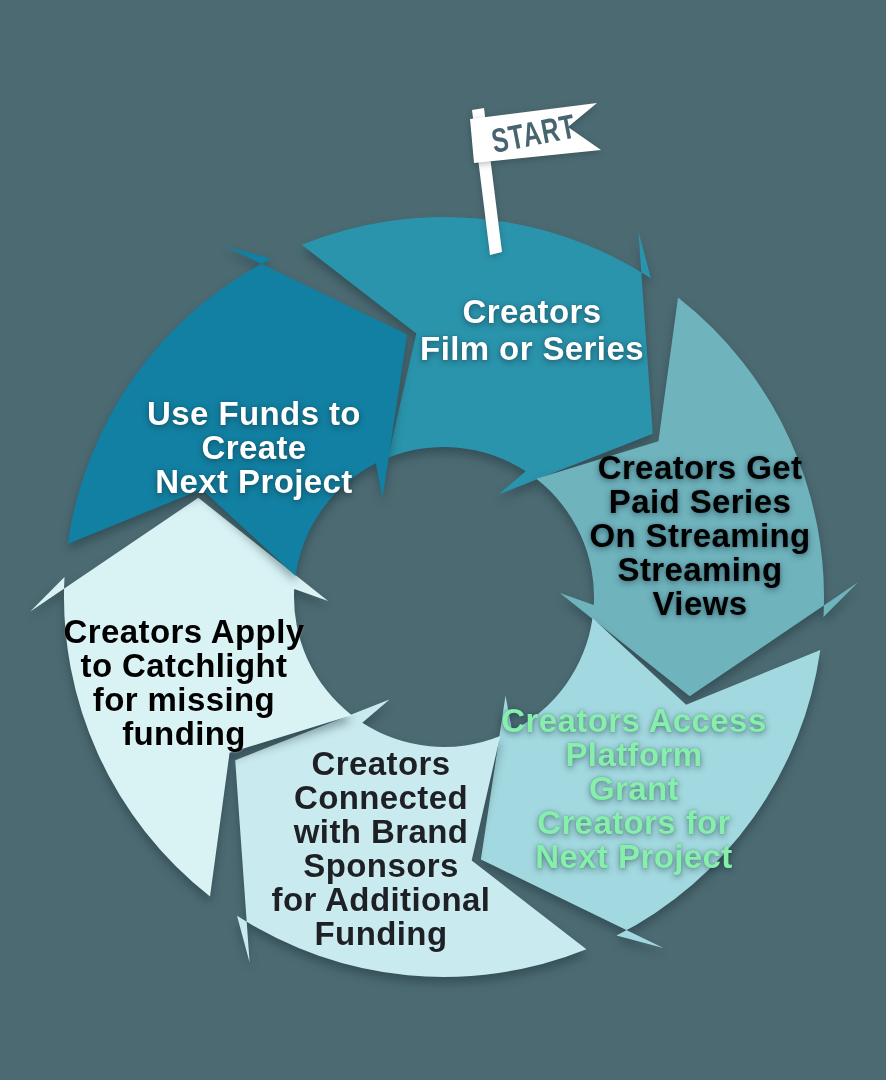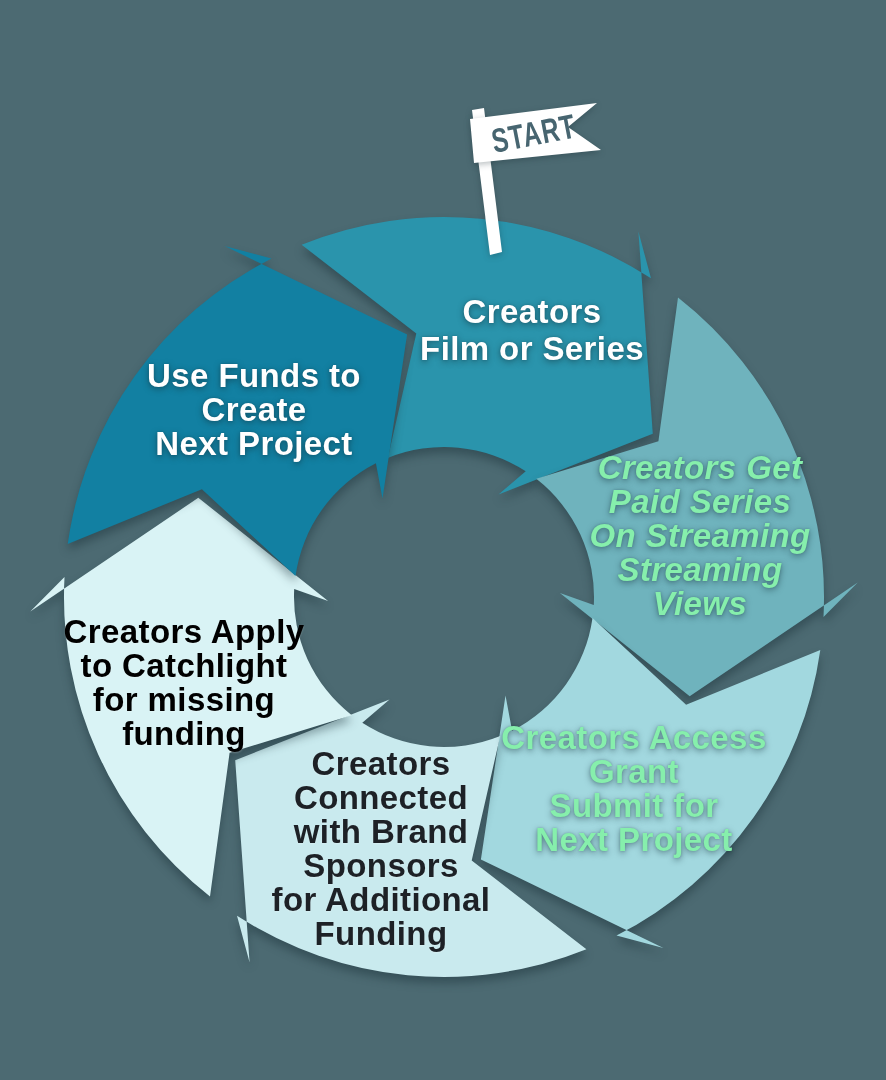--- a/index.html
+++ b/index.html
@@ -43,50 +43,51 @@
       <polygon class="flag-banner" points="470,119 597,103 568,127 601,150 474,163" fill="#ffffff"></polygon>
       <text class="flag-label" text-anchor="middle" transform="translate(536 145) rotate(-11) scale(0.72 1)" fill="#476570">START</text>
     </g>
   </svg>
 
   <div class="step-label pos-0 light" style="color: rgb(255, 255, 255);">
     <span>Creators</span>
     <span>Film or Series</span>
   </div>
 
-  <div class="step-label pos-1 light" style="color: #86efac; font-style: italic;">
+  <div class="step-label pos-1 light" style="color: #000000;">
     <span>Creators Get</span>
     <span>Paid Series</span>
     <span>On Streaming</span>
     <span>Streaming</span>
     <span>Views</span>
   </div>
 
   <div class="step-label pos-2 light" style="color: #86efac;">
     <span>Creators Access</span>
+    <span>Platform</span>
     <span>Grant</span>
-    <span>Submit for</span>
+    <span>Creators for</span>
     <span>Next Project</span>
   </div>
 
   <div class="step-label pos-3 dark" style="color: rgb(29, 33, 38);">
     <span>Creators</span>
     <span>Connected</span>
     <span>with Brand</span>
     <span>Sponsors</span>
     <span>for Additional</span>
     <span>Funding</span>
   </div>
 
   <div class="step-label pos-4 dark" style="color: #000000;">
     <span>Creators Apply</span>
     <span>to Catchlight</span>
     <span>for missing</span>
     <span>funding</span>
   </div>
 
-  <div class="step-label pos-5 light" style="color: rgb(255, 255, 255);">
+  <div class="step-label pos-5 light" style="color: rgb(255, 255, 255); margin-top: 38px;">
     <span>Use Funds to</span>
     <span>Create</span>
     <span>Next Project</span>
   </div>
 
 </div>
 
 </body></html>

